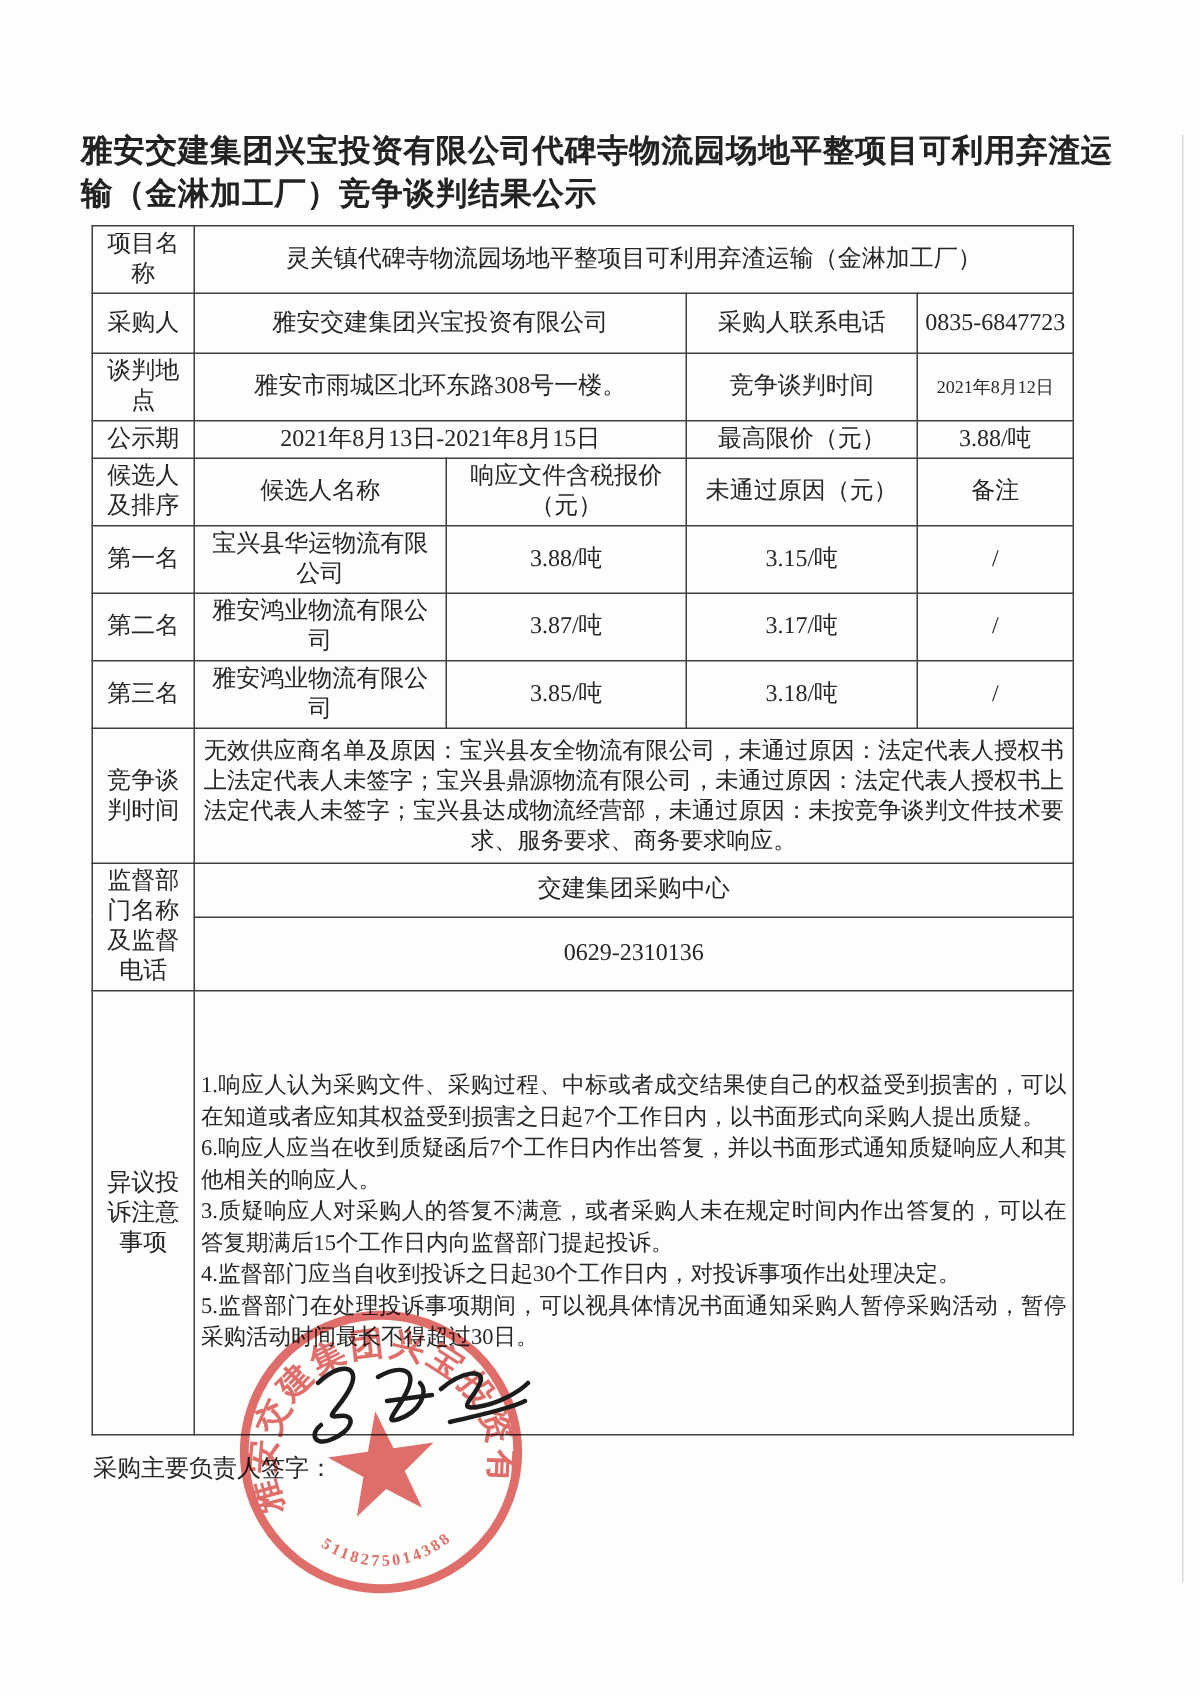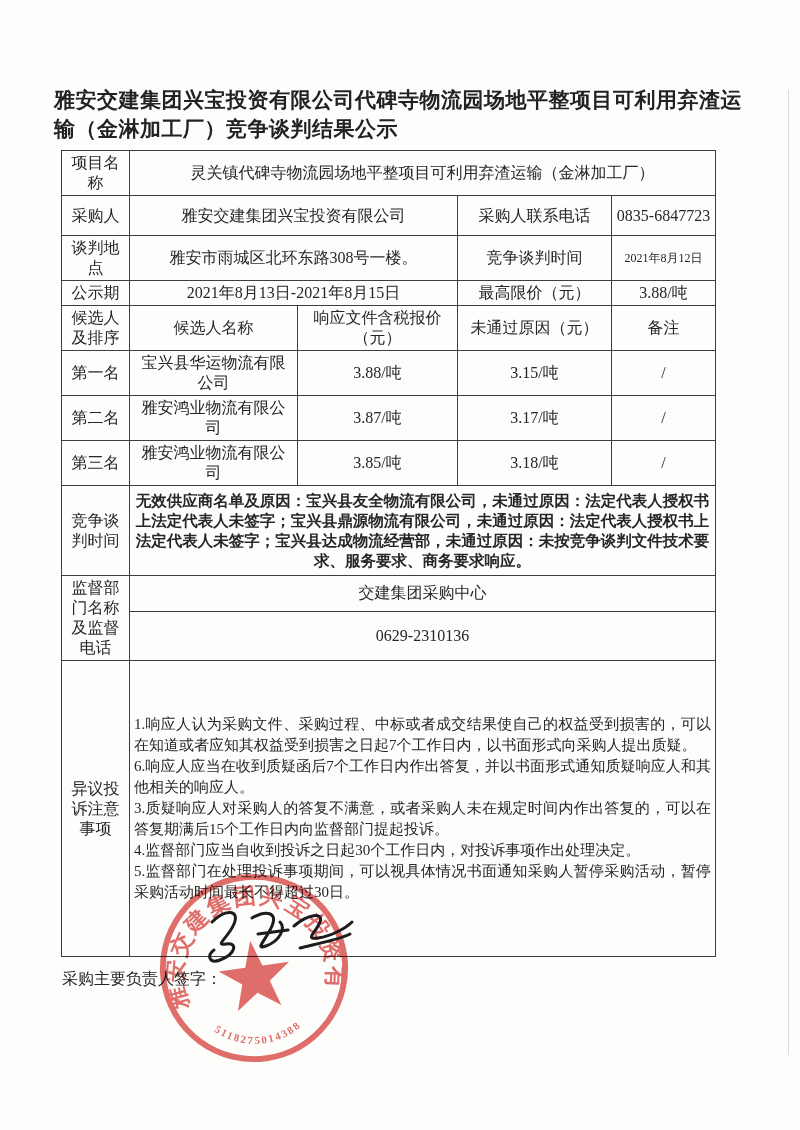--- a/index.html
+++ b/index.html
@@ -32,21 +32,21 @@
   table.notice td{
     border:1px solid #3e3e3e;
     padding:2px 4px;
     vertical-align:middle;
     text-align:center;
     line-height:20px;
     overflow:hidden;
   }
   td.lbl{ padding:2px 1px; font-size:16px; }
   td.left{ text-align:left; padding-left:7px; }
-  td.just{ text-align:justify; text-justify:inter-ideograph; padding:4px 8px 4px 7px; font-size:15.5px; line-height:22px;font-weight:bold;}
+  td.just{ text-align:justify; text-justify:inter-ideograph; padding:4px 8px 4px 7px; font-size:15.5px; line-height:22px;}
   td.nowrap{ white-space:nowrap; padding-left:1px; padding-right:1px; }
   td.tight{ font-size:12px; }
   .obj-cell{ text-align:justify; padding:6px 10px 6px 7px; font-size:15px; }
   .obj-item{ line-height:21px; text-align:justify; }
   .sign-line{
     position:absolute; left:62px; top:969px;
     font-size:16px; color:#262626;
   }
   .stamp{
     position:absolute; left:156px; top:870px;

